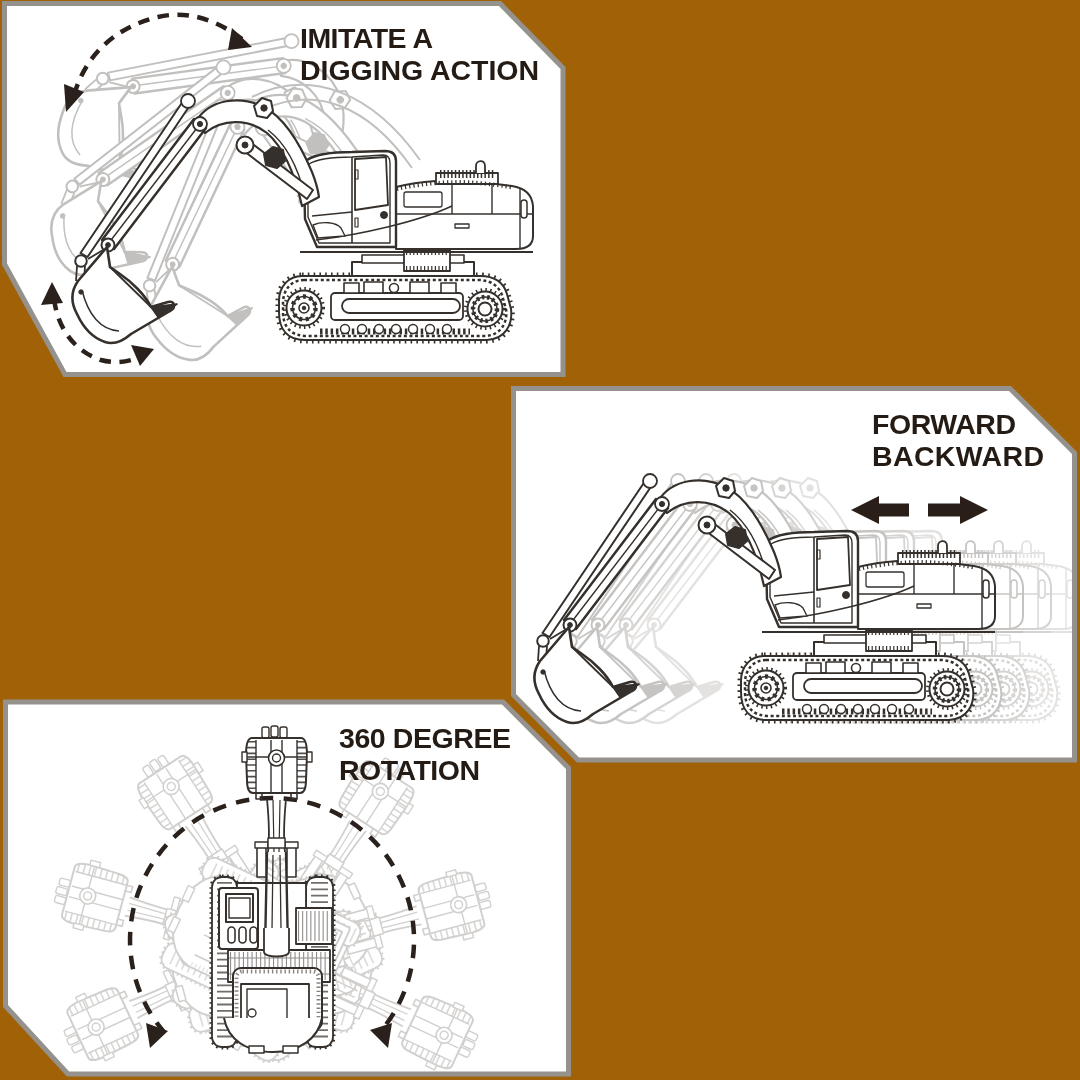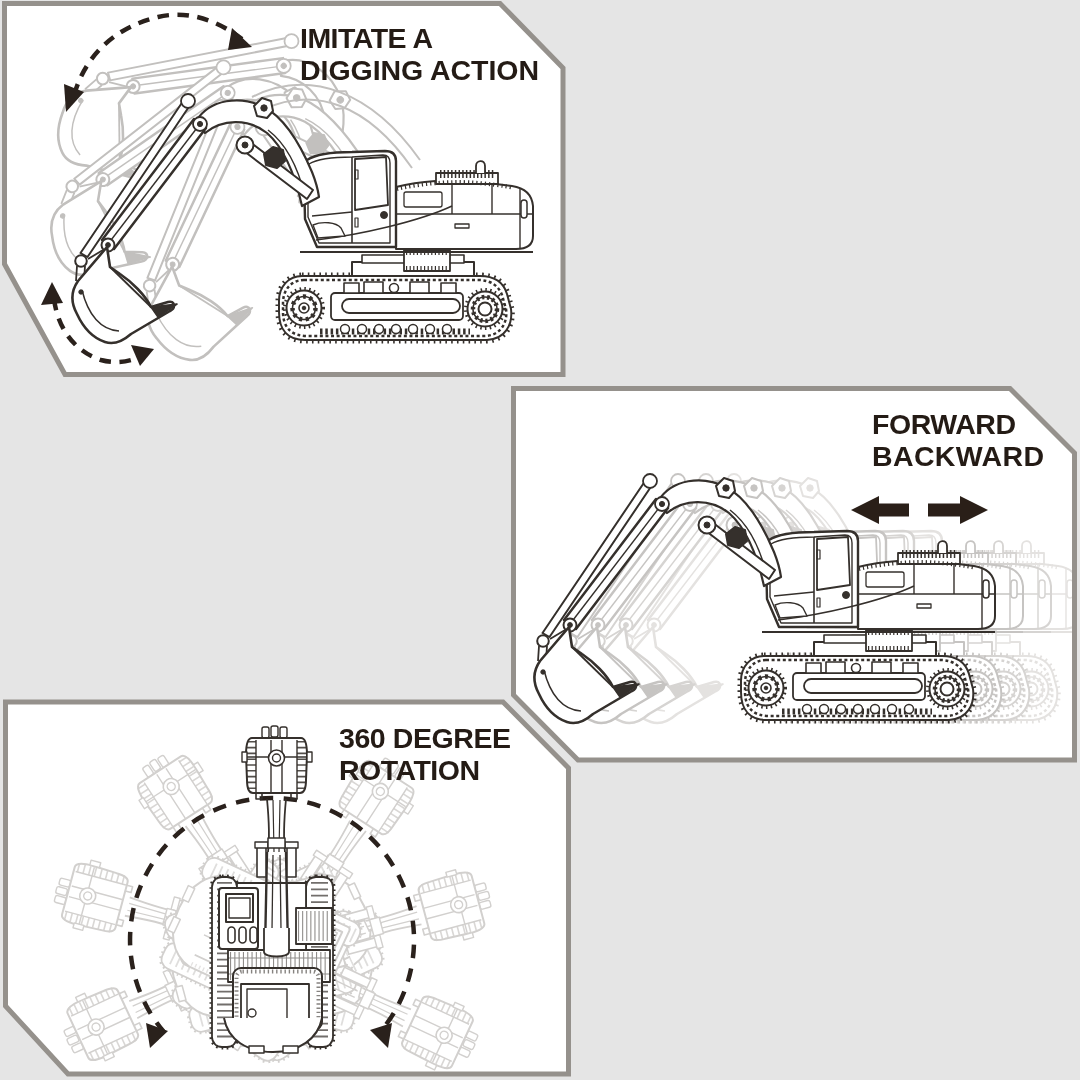--- a/index.html
+++ b/index.html
@@ -1,16 +1,16 @@
 <!DOCTYPE html>
 <html><head>
 <meta charset="utf-8">
 <style>
   html,body{margin:0;padding:0;background:#ffffff;}
-  #canvas{position:relative;width:1080px;height:1080px;background:#e5e5e5;overflow:hidden;}
+  #canvas{position:relative;width:1080px;height:1080px;background:#a16207;overflow:hidden;}
   #canvas svg{filter:blur(0.5px);}
   svg text{font-family:"Liberation Sans",sans-serif;font-weight:bold;fill:#241b15;}
 </style>
 </head>
 <body>
 <div id="canvas">
 <svg width="1080" height="1080" viewBox="0 0 1080 1080" fill="none" stroke-linejoin="round" stroke-linecap="butt">
 <defs>
 
 <g id="tracks">

